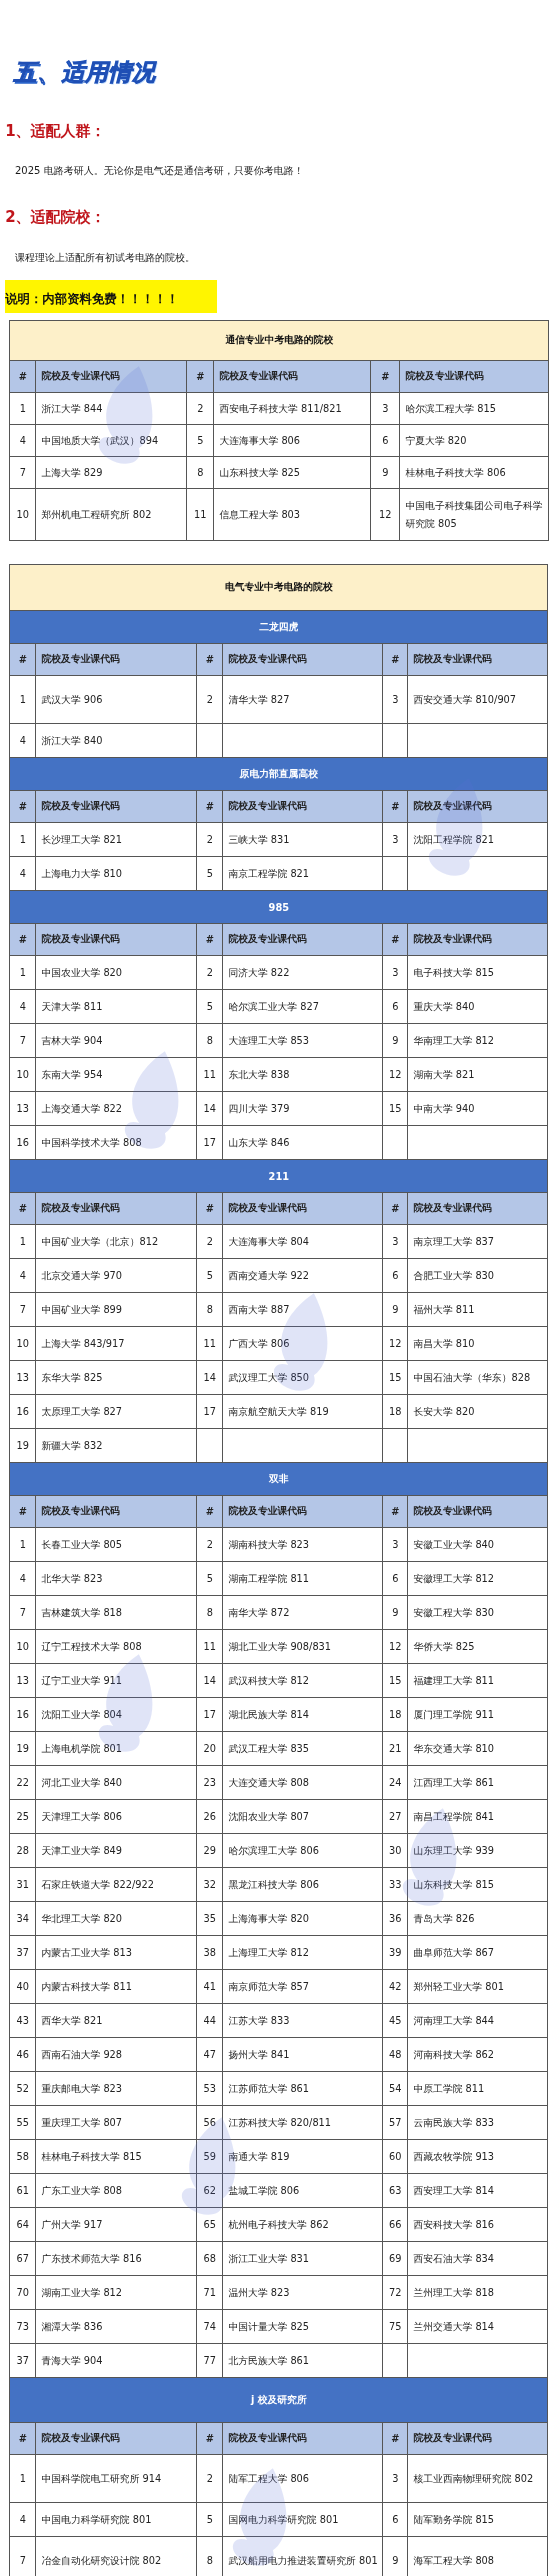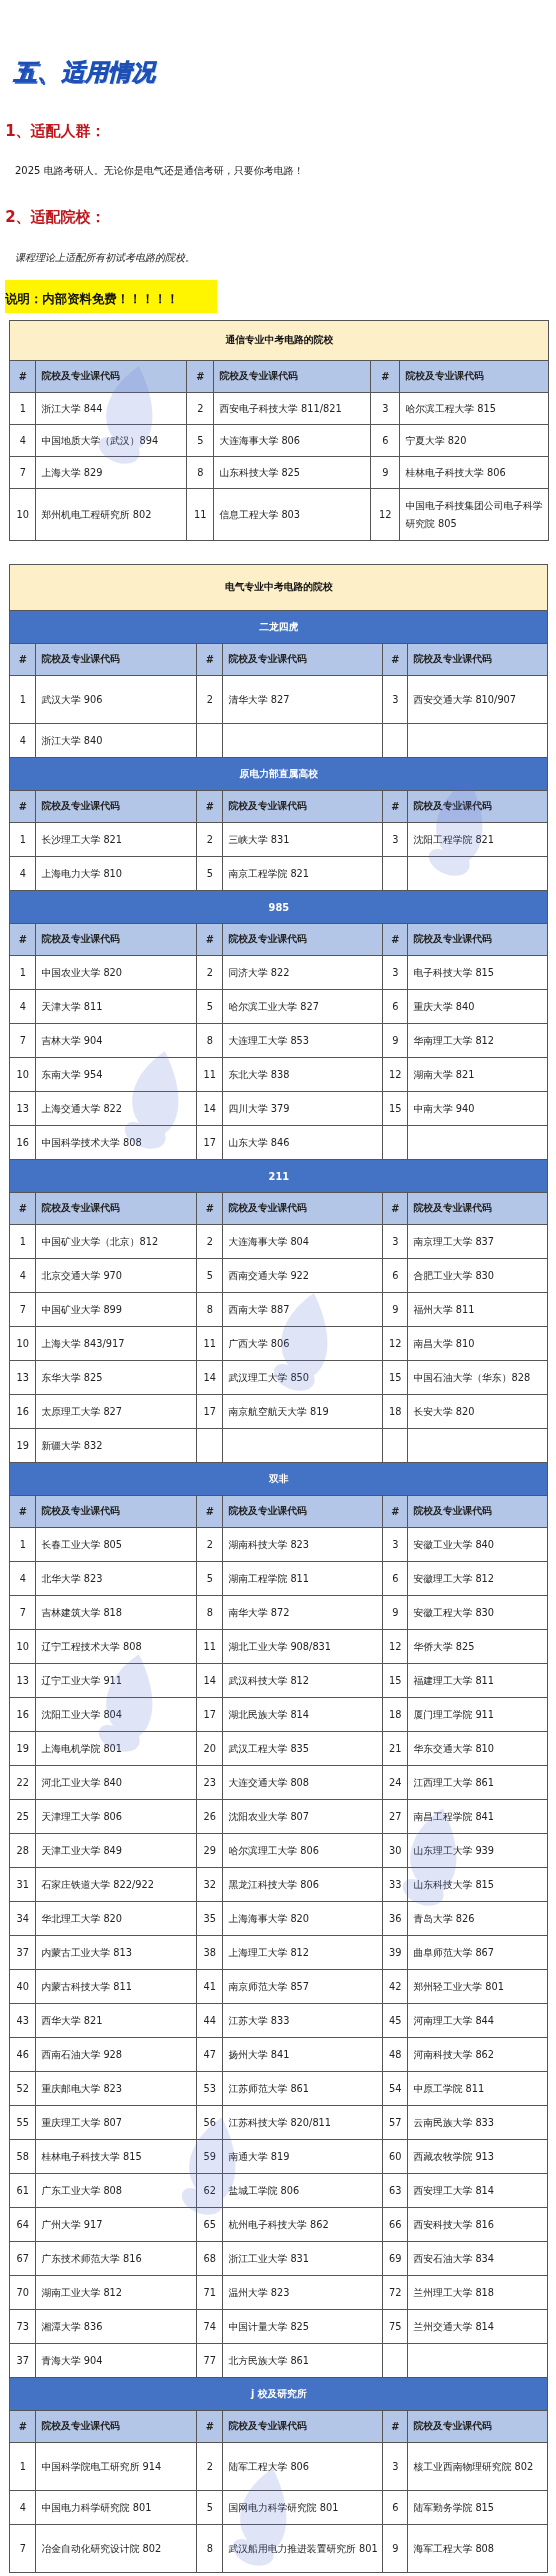--- a/index.html
+++ b/index.html
@@ -45,21 +45,21 @@
 
 <div class="section-heading">
   <span class="num">五、</span>
   <span class="word">适用情况</span>
 </div>
 
 <div class="red-title" style="top:122px;">1、适配人群：</div>
 <div class="para" style="top:163px;">2025 电路考研人。无论你是电气还是通信考研，只要你考电路！</div>
 
 <div class="red-title" style="top:208px;">2、适配院校：</div>
-<div class="para" style="top:250px;font-style:italic;">课程理论上适配所有初试考电路的院校。</div>
+<div class="para" style="top:250px;">课程理论上适配所有初试考电路的院校。</div>
 
 <div class="note">说明：内部资料免费！！！！！</div>
 
 <table class="grid" id="t-comm" style="top:320px;">
   <colgroup>
     <col style="width:26px">
       <col style="width:151px">
       <col style="width:27px">
       <col style="width:157px">
       <col style="width:29px">
@@ -509,21 +509,21 @@
         <td class="s">兰州交通大学 814</td>
       </tr>
       <tr style="height: 34px;">
         <td class="n">37</td>
         <td class="s">青海大学 904</td>
         <td class="n">77</td>
         <td class="s">北方民族大学 861</td>
         <td class="n"></td>
         <td class="s"></td>
       </tr>
-      <tr class="group-row" style="height: 33px; margin-top: 28px;">
+      <tr class="group-row" style="height: 45px; margin-top: 28px;">
         <td colspan="6">j 校及研究所</td>
       </tr>
       <tr class="head-row" style="height: 32px;">
         <th class="n">#</th>
         <th>院校及专业课代码</th>
         <th class="n">#</th>
         <th>院校及专业课代码</th>
         <th class="n">#</th>
         <th>院校及专业课代码</th>
       </tr>

